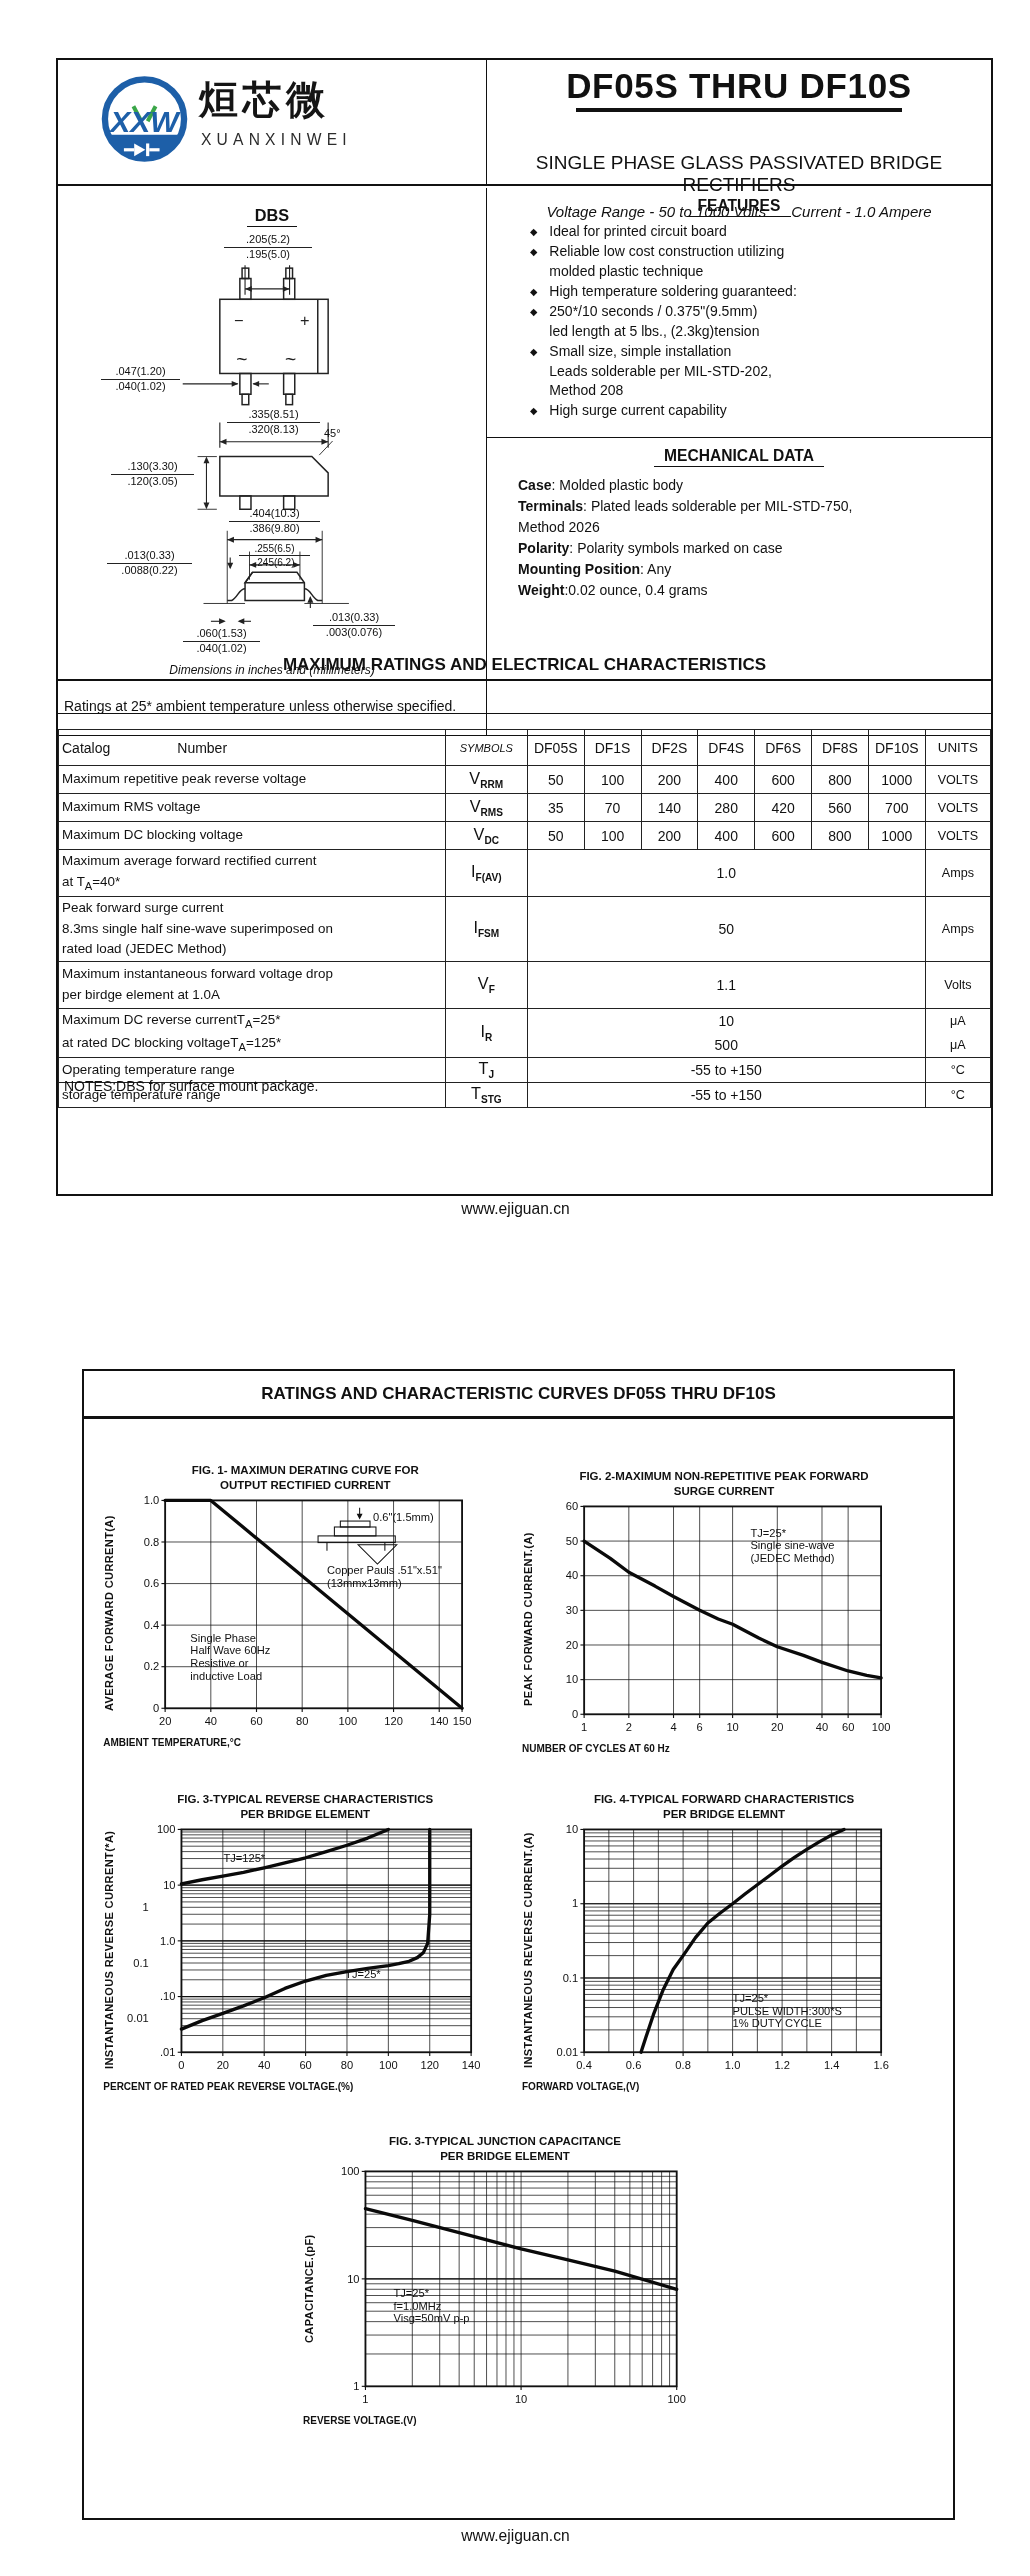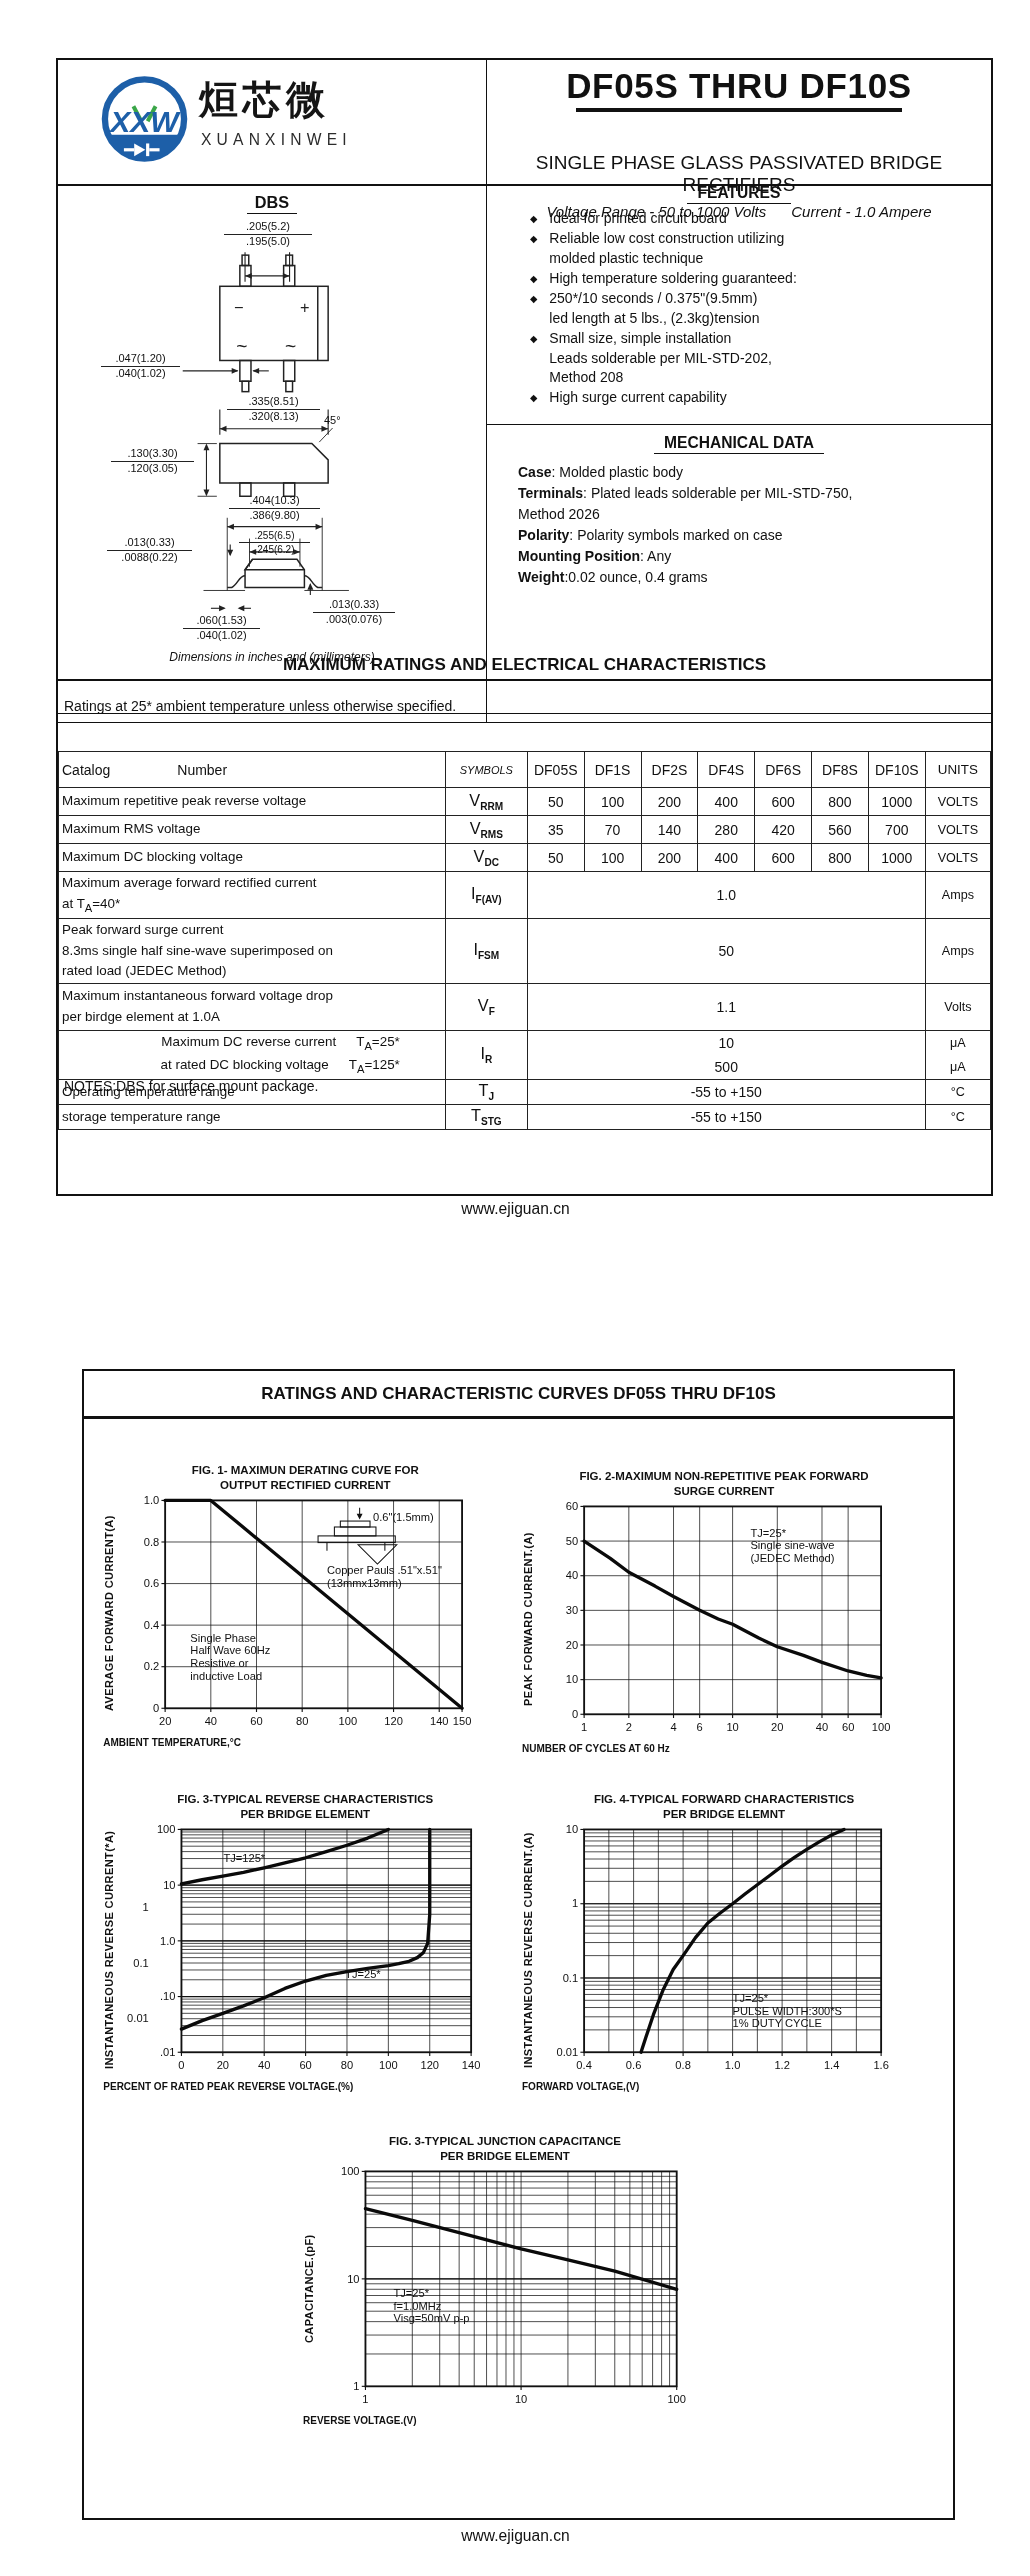--- a/index.html
+++ b/index.html
@@ -11,21 +11,21 @@
   .logo-cell{width:429px;border-right:1.5px solid #111;box-sizing:border-box;position:relative;}
   .logo-svg{position:absolute;left:39px;top:13.4px;}
   .logo-cn{position:absolute;left:141px;top:13.4px;font-size:39px;font-weight:bold;letter-spacing:4.5px;color:#151515;}
   .logo-en{position:absolute;left:143px;top:71px;font-size:15.6px;letter-spacing:5.2px;color:#2c2c2c;}
   .title-cell{flex:1;text-align:center;position:relative;}
   .pn{margin-top:6px;font-size:35px;font-weight:bold;letter-spacing:0.7px;}
   .pn-rule{width:326px;height:4.5px;background:#111;margin:1.5px auto 7.4px auto;}
   .sub{font-size:19px;font-weight:normal;margin-top:40px;}
   .range{font-size:15px;font-style:italic;margin-top:7.4px;}
   .range span{margin:0 10.4px;}
-  .mid{position:absolute;left:0;top:115px;width:100%;height:548px;border-bottom:1.5px solid #111;box-sizing:border-box;display:flex;}
+  .mid{position:absolute;left:0;top:128px;width:100%;height:548px;border-bottom:1.5px solid #111;box-sizing:border-box;display:flex;}
   .pkg{width:429px;border-right:1.5px solid #111;box-sizing:border-box;position:relative;}
   .dbs-title{position:absolute;left:0;top:18px;width:100%;text-align:center;font-size:16.3px;font-weight:bold;}
   .dbs-title span{border-bottom:1.5px solid #111;padding:0 7.4px 2.2px 7.4px;}
   .pkg svg{position:absolute;left:0;top:0;}
   .dim{position:absolute;text-align:center;font-size:11px;line-height:1.18;}
   .dim .t{display:block;border-bottom:1.1px solid #222;padding:0 3px 0.7px 3px;}
   .dim .b{display:block;padding-top:0.7px;}
   .ang{position:absolute;font-size:11px;}
   .pkg-cap{position:absolute;left:0;top:438px;width:100%;text-align:center;font-style:italic;font-size:12px;}
   .right{flex:1;display:flex;flex-direction:column;}
@@ -34,34 +34,34 @@
   .sec-head span{border-bottom:1.9px solid #111;padding:0 10.4px 2.2px 10.4px;}
   .feat-list{margin:7.4px 0 0 43px;font-size:14px;line-height:1.42;}
   .feat-line{display:flex;}
   .feat-line .bl{width:19.3px;font-size:9.6px;padding-top:3px;}
   .feat-line.cont .bl{visibility:hidden;}
   .mech{flex:1;}
   .mech-list{margin:10.4px 0 0 31px;font-size:14px;line-height:1.5;}
   .mech-list b{font-weight:bold;}
   .banner{position:absolute;left:0;top:588px;width:100%;height:33px;line-height:33px;text-align:center;font-size:17px;font-weight:bold;border-bottom:2.2px solid #111;box-sizing:border-box;}
   .rnotes{position:absolute;left:0;top:620px;width:100%;height:34px;border-bottom:1.5px solid #111;box-sizing:border-box;font-size:14px;padding:17px 0 0 6px;line-height:1.35;}
-  table.ratings{position:absolute;left:0;top:691px;width:100%;border-collapse:collapse;table-layout:fixed;}
+  table.ratings{position:absolute;left:0;top:669px;width:100%;border-collapse:collapse;table-layout:fixed;}
   table.ratings td,table.ratings th{border:1.5px solid #222;font-weight:normal;padding:0 3px;box-sizing:border-box;overflow:hidden;}
   th.cat{text-align:left;font-size:14px;padding-left:6px;}
   th.cat span{margin-right:67px;}
   th.symh{font-style:italic;font-size:11px;text-align:center;}
   th.part{font-weight:bold;font-size:14px;text-align:center;}
   th.unitsh{font-weight:bold;font-size:13.4px;text-align:center;}
   td.lab{font-size:13.4px;text-align:left;padding-left:5.2px;line-height:1.55;}
   td.sym{text-align:center;font-size:16.3px;}
   td.sym sub,.subsm sub{font-size:62%;font-weight:bold;}
   td.val,td.unit{text-align:center;font-size:14px;}
   td.unit{font-size:12.6px;}
   .twoline div{height:24px;line-height:24px;}
-  .irlab{display:flex;justify-content:flex-end;padding-right:42px;gap:20px;}
+  .irlab{display:flex;justify-content:flex-start;padding-right:42px;}
   .notesrow{position:absolute;left:0;top:1009px;width:100%;font-size:14px;padding:9px 0 0 6px;box-sizing:border-box;}
   .site{position:absolute;left:0;width:100%;text-align:center;font-size:15.6px;}
   .site1{top:1200px;}
   .site2{top:2527px;}
   
   .sheet2{position:absolute;left:82px;top:1369px;width:873px;height:1151px;border:2.2px solid #111;box-sizing:border-box;}
   .p2title{height:45px;line-height:45px;text-align:center;font-size:17px;font-weight:bold;border-bottom:3.7px solid #111;box-sizing:content-box;}
   .chart{position:absolute;width:404px;}
   .c1{left:19.3px;top:92px;}  .c2{left:438px;top:98px;}
   .c3{left:19.3px;top:421px;}  .c4{left:438px;top:421px;}

